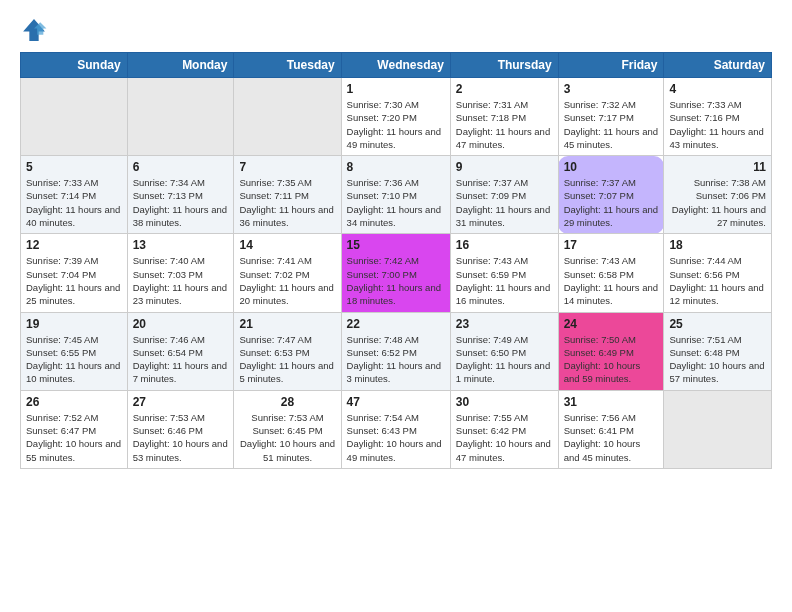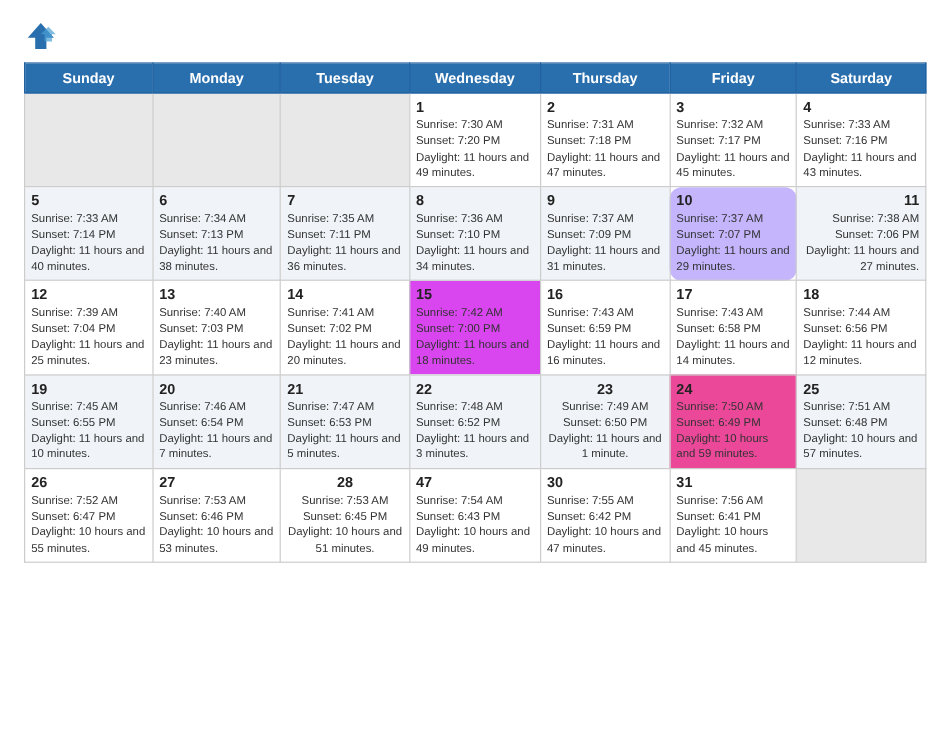--- a/index.html
+++ b/index.html
@@ -64,21 +64,21 @@
       border-collapse: collapse;
       border: 1px solid #bbb;
     }
     .calendar th {
       background: #2a6fad;
       color: #fff;
       font-size: 12px;
       font-weight: bold;
       padding: 5px 6px;
       border: 1px solid #2060a0;
-      text-align: center;
+      text-align: right;
     }
     .calendar td {
       vertical-align: top;
       border: 1px solid #ccc;
       padding: 4px 5px;
       width: 113px;
       min-height: 80px;
       background: #fff;
       font-size: 10px;
       color: #333;
@@ -231,21 +231,21 @@
             <div class="day-info">Sunrise: 7:46 AM<br>Sunset: 6:54 PM<br>Daylight: 11 hours and 7 minutes.</div>
           </td>
           <td style="background: rgb(240, 244, 248);">
             <span class="day-num">21</span>
             <div class="day-info">Sunrise: 7:47 AM<br>Sunset: 6:53 PM<br>Daylight: 11 hours and 5 minutes.</div>
           </td>
           <td style="background: rgb(240, 244, 248);">
             <span class="day-num">22</span>
             <div class="day-info">Sunrise: 7:48 AM<br>Sunset: 6:52 PM<br>Daylight: 11 hours and 3 minutes.</div>
           </td>
-          <td style="background: rgb(240, 244, 248); text-align: center;">
+          <td style="background: rgb(240, 244, 248);">
             <span class="day-num">23</span>
             <div class="day-info">Sunrise: 7:49 AM<br>Sunset: 6:50 PM<br>Daylight: 11 hours and 1 minute.</div>
           </td>
           <td style="background: #ec4899;">
             <span class="day-num">24</span>
             <div class="day-info">Sunrise: 7:50 AM<br>Sunset: 6:49 PM<br>Daylight: 10 hours and 59 minutes.</div>
           </td>
           <td style="background: rgb(240, 244, 248);">
             <span class="day-num">25</span>
             <div class="day-info">Sunrise: 7:51 AM<br>Sunset: 6:48 PM<br>Daylight: 10 hours and 57 minutes.</div>

